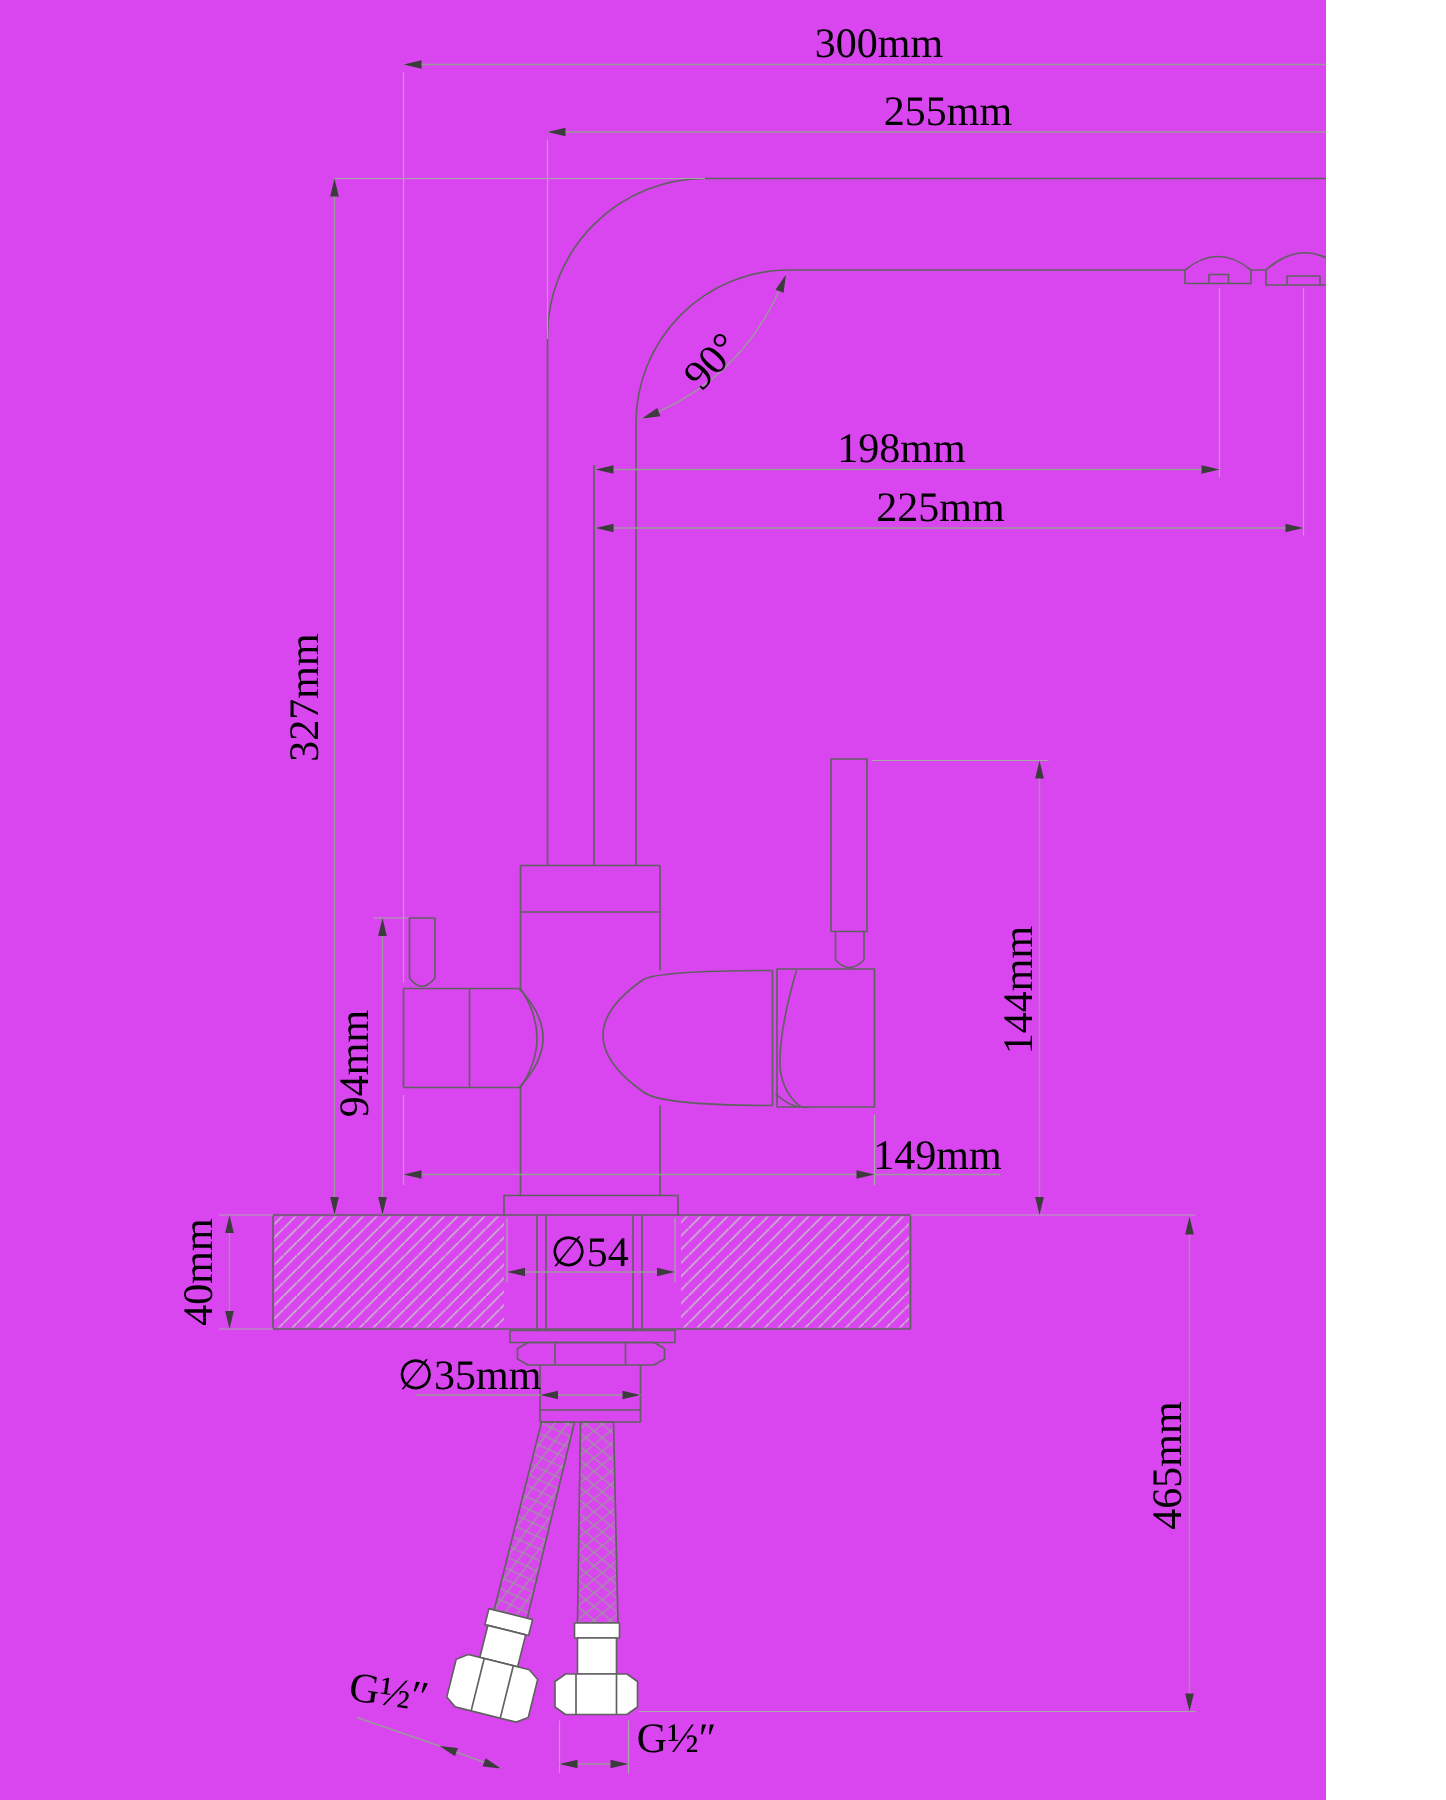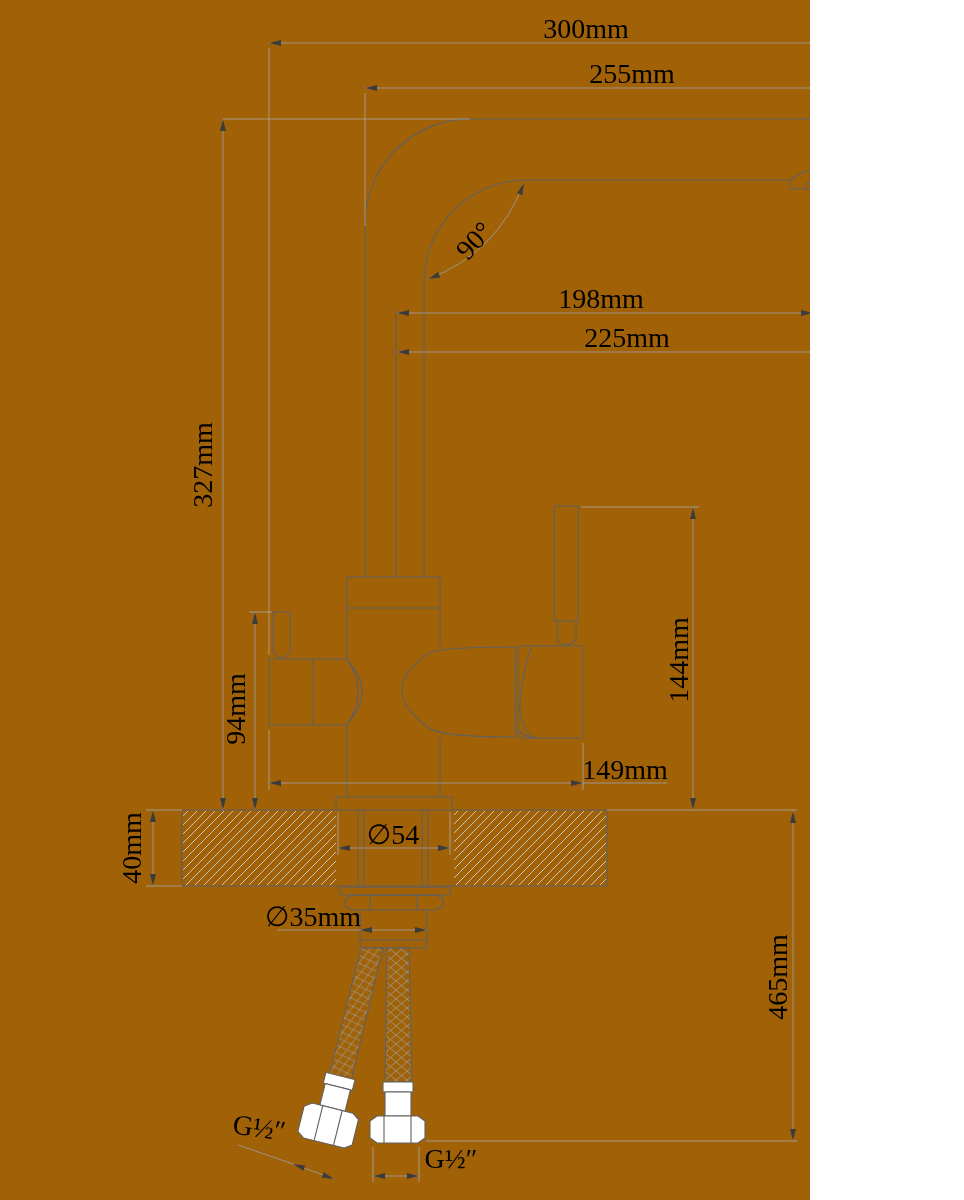--- a/index.html
+++ b/index.html
@@ -1,17 +1,17 @@
 <!DOCTYPE html>
 <html><head>
 <meta charset="utf-8">
 <title>Technical Drawing</title>
 <style>
   html,body{margin:0;padding:0;background:#ffffff;}
-  .stage{position:relative;width:810px;height:1200px;background:#a16207;overflow:hidden;}
+  .stage{position:relative;width:884px;height:1200px;background:#d946ef;overflow:hidden;}
   .obj{stroke:#606060;fill:none;stroke-width:1.1;stroke-linecap:butt;stroke-linejoin:round;}
   .fillw{fill:#ffffff;}
   .dim{stroke:#9a9a9a;fill:none;stroke-width:0.9;marker-start:url(#arr);marker-end:url(#arr);}
   .dimplain{stroke:#9a9a9a;fill:none;stroke-width:0.9;}
   .ext{stroke:#a9a9a9;fill:none;stroke-width:0.8;}
   .t{font-family:"Liberation Serif","DejaVu Serif",serif;font-size:28px;fill:#000;text-anchor:middle;}
   .hose{stroke:#606060;stroke-width:1.1;}
 </style>
 </head>
 <body>

